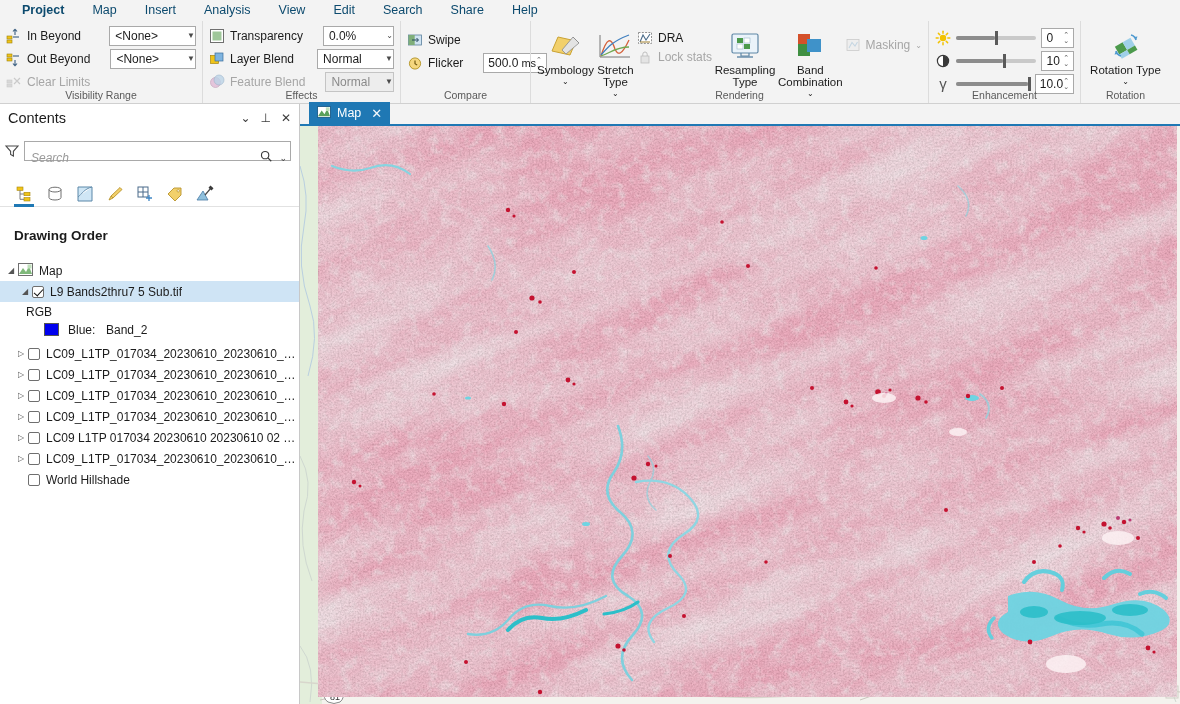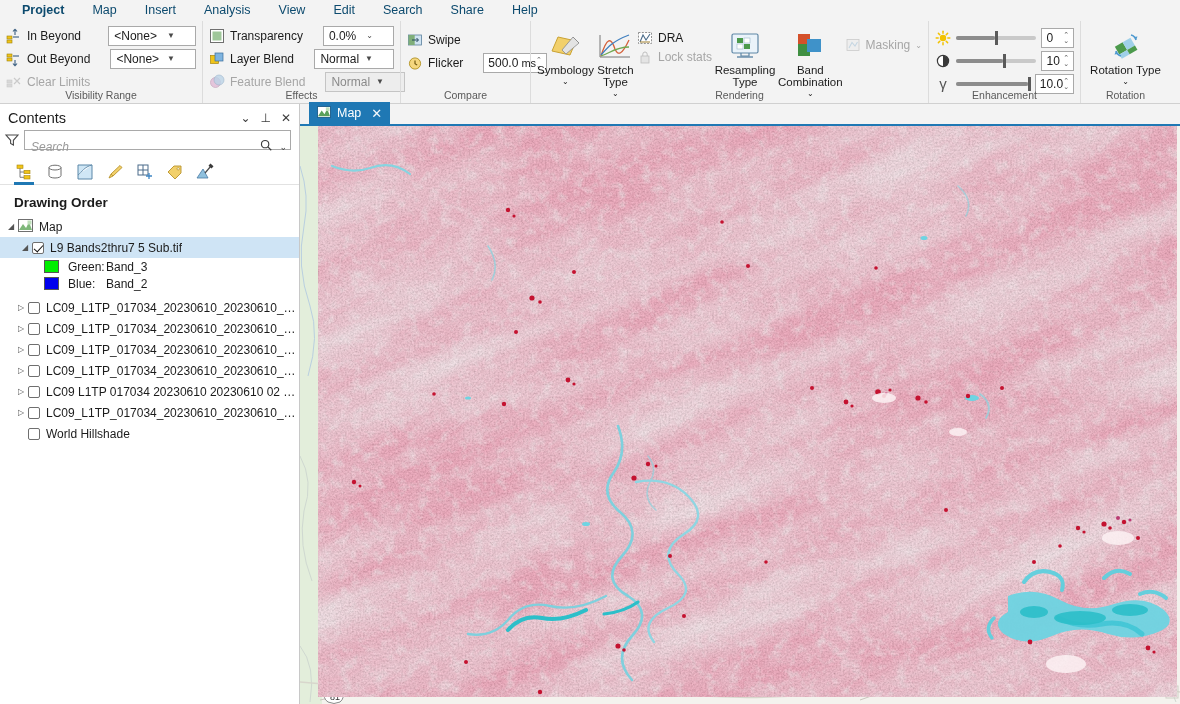--- a/index.html
+++ b/index.html
@@ -87,21 +87,21 @@
 
   .ico { width: 16px; height: 16px; display: inline-block; position: relative; flex: 0 0 16px; }
 
   
   .combo {
     height: 20px;
     border: 1px solid #a9a9a9;
     background: #fff;
     display: flex;
     align-items: center;
-    padding: 0 20px 0 5px;
+    padding: 0 0 0 5px;
     font-size: 12px;
     justify-content: space-between;
   }
   .combo.dis { background: #ededed; color: #8a8a8a; border-color: #c4c4c4; }
   .combo .cv { overflow: hidden; white-space: nowrap; }
   .caret { font-size: 8px; color: #4a4a4a; padding-left: 6px; }
 
   .spinbox {
     height: 20px; border: 1px solid #a9a9a9; background: #fff;
     display: flex; align-items: center; padding: 0 2px 0 4px;
@@ -126,21 +126,21 @@
   .track .knob { position: absolute; top: -5px; width: 3px; height: 14px; background: #5a5a5a; }
 
   
   #main { display: flex; width: 1180px; height: 600px; }
 
   
   #contents {
     width: 300px; height: 600px;
     background: #ffffff;
     border-right: 1px solid #c8c8c8;
-    display: flex; flex-direction: column;
+    display: flex; flex-direction: column; gap: 11px;
   }
   #contents-header {
     display: flex; align-items: center; justify-content: space-between;
     padding: 6px 8px 4px 8px;
   }
   #contents-title { font-size: 14.5px; color: #1b1b1b; }
   .hdr-btns { display: flex; align-items: center; gap: 10px; color: #3c3c3c; }
   .hdr-btns span { font-size: 12px; line-height: 12px; cursor: default; }
 
   #search-row { display: flex; align-items: center; padding: 0 8px 5px 4px; gap: 4px; }
@@ -642,26 +642,22 @@
         </span>
         <span class="tlabel">Map</span>
       </div>
 
       <div class="trow sel" style="padding-left:18px">
         <span class="arrow">◢</span>
         <span class="cbx on"></span>
         <span class="tlabel">L9 Bands2thru7 5 Sub.tif</span>
       </div>
 
-
-      <div class="swatchrow">
-        <span class="swatch" style="background:#00ee00"></span>
-        <span style="width:38px">Green:</span>
-        <span>Band_3</span>
-      </div>
+      <div class="rgbhdr">RGB</div>
+
       <div class="swatchrow">
         <span class="swatch" style="background:#0000ee"></span>
         <span style="width:38px">Blue:</span>
         <span>Band_2</span>
       </div>
 
       <div style="height:5px"></div>
 
       <div class="trow" style="padding-left:14px">
         <span class="arrow">▷</span>

